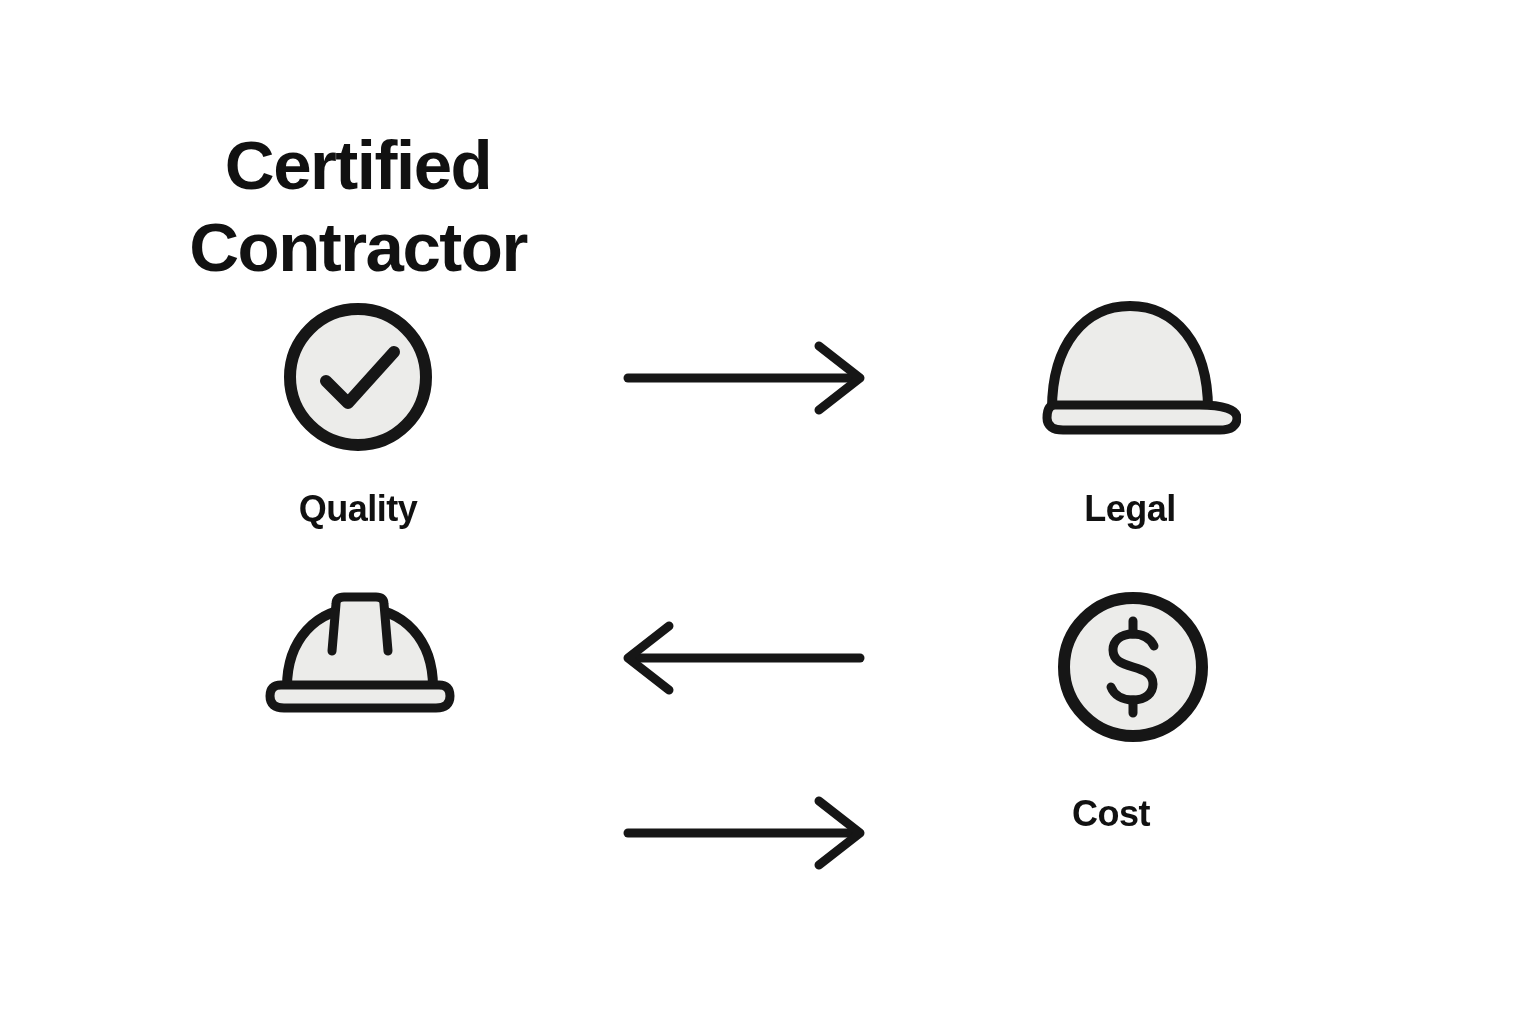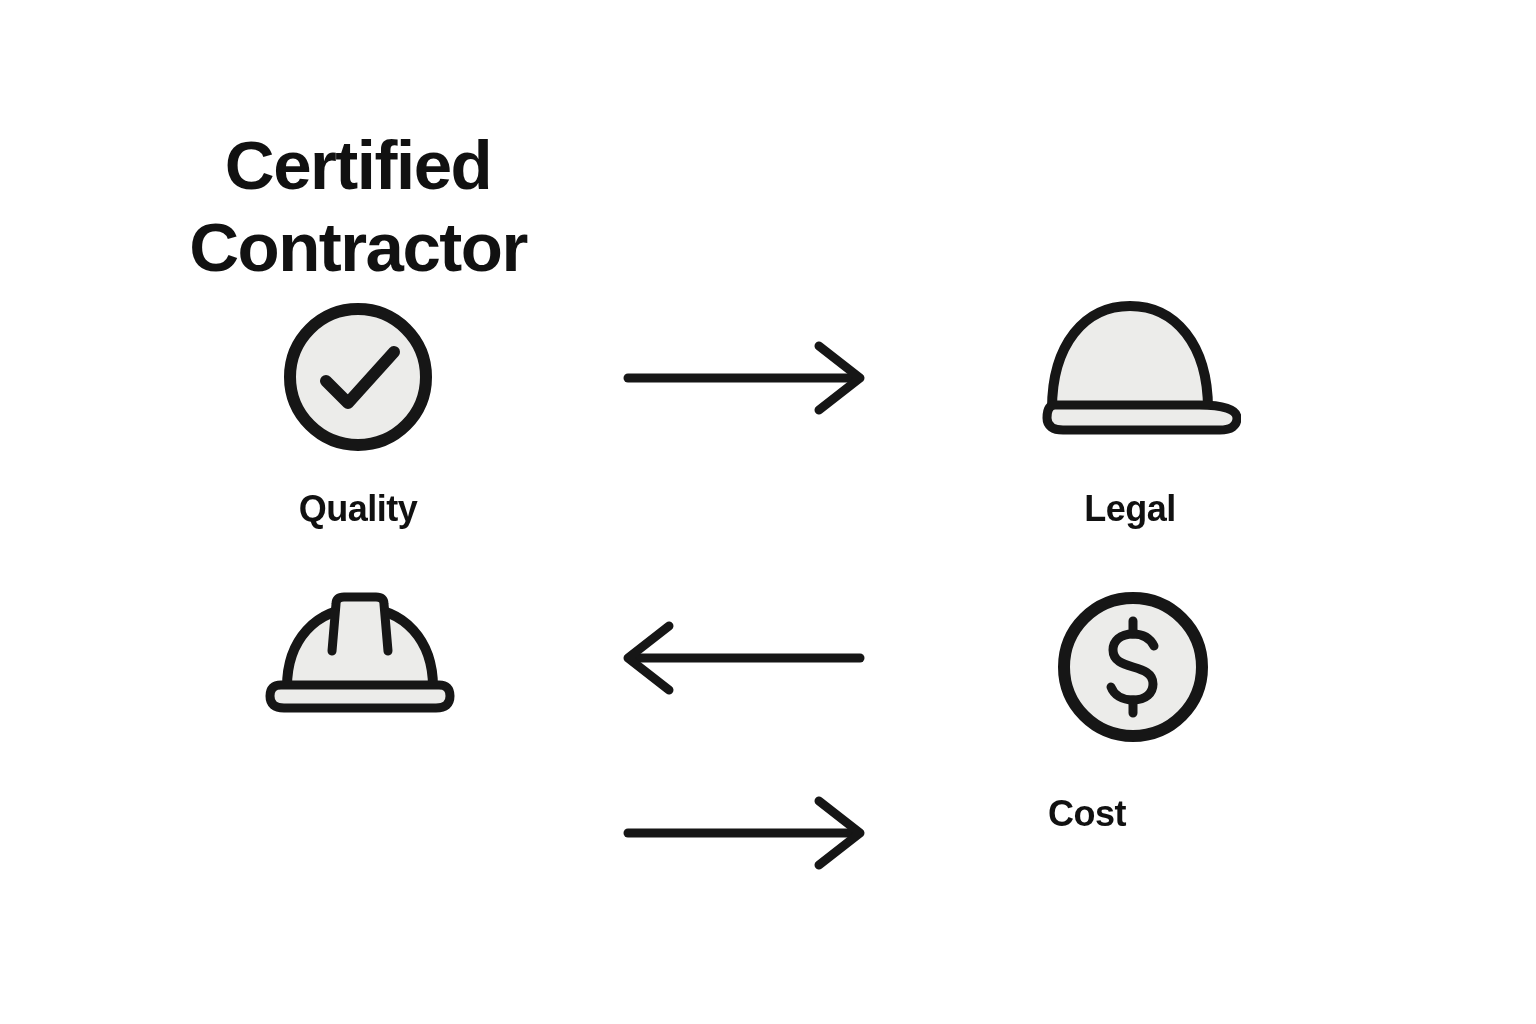--- a/index.html
+++ b/index.html
@@ -83,21 +83,21 @@
 
 
   <div class="icon" style="left:1056px; top:590px;">
     <svg width="154" height="154" viewBox="0 0 154 154">
       <circle cx="77" cy="77" r="69" fill="#ececea" stroke="#161616" stroke-width="12"></circle>
       <path d="M 98,56 C 94,48 87,44 77,44 C 64,44 57,51 57,60 C 57,71 67,74 77,77 C 87,80 97,83 97,94 C 97,103 90,110 77,110 C 66,110 58,105 55,97" fill="none" stroke="#161616" stroke-width="9" stroke-linecap="round"></path>
       <path d="M 77,31 V 44 M 77,110 V 123" fill="none" stroke="#161616" stroke-width="9" stroke-linecap="round"></path>
     </svg>
   </div>
 
-  <div class="item-label" style="left:887px; top:783px; width:400px;">Cost</div>
+  <div class="item-label" style="left:911px; top:783px; width:400px;">Cost</div>
 
   <div class="arrow" style="left:620px; top:333px;">
     <svg width="250" height="90" viewBox="0 0 250 90">
       <path d="M 8,45 H 236" fill="none" stroke="#161616" stroke-width="9" stroke-linecap="round"></path>
       <path d="M 199,13 L 240,45 L 199,77" fill="none" stroke="#161616" stroke-width="9" stroke-linecap="round" stroke-linejoin="round"></path>
     </svg>
   </div>
 
   <div class="arrow" style="left:618px; top:613px;">
     <svg width="250" height="90" viewBox="0 0 250 90">

